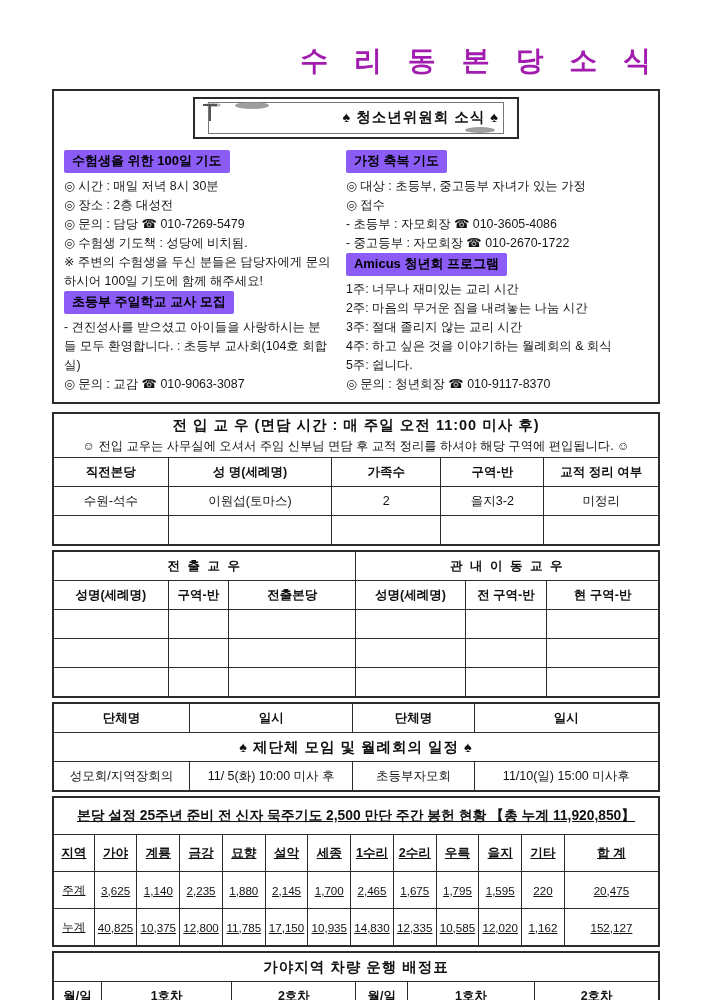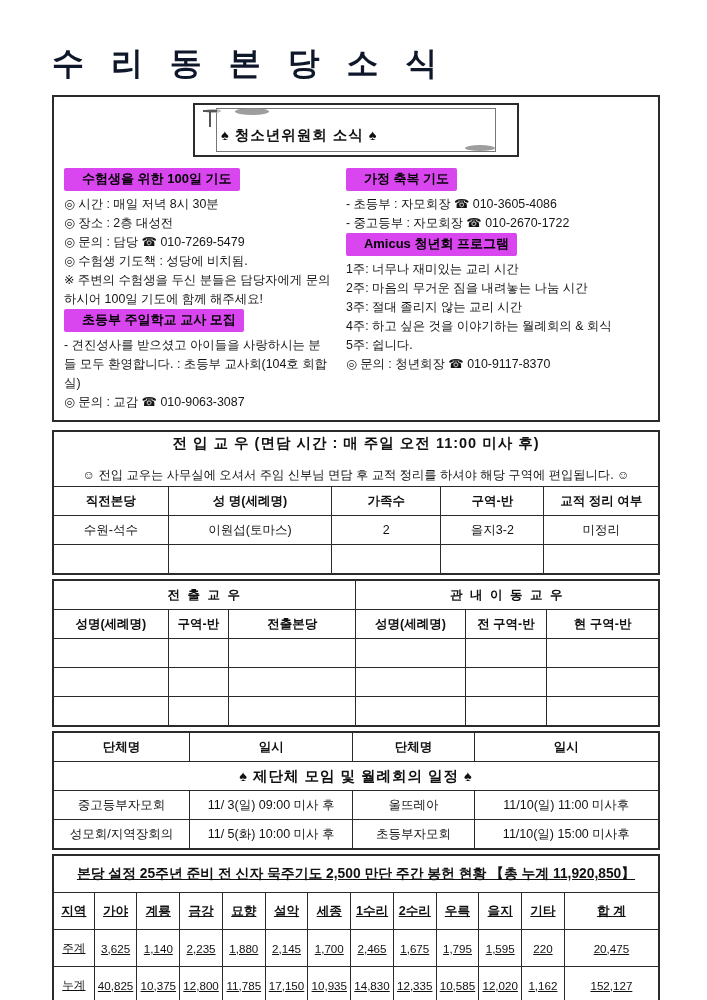--- a/index.html
+++ b/index.html
@@ -5,64 +5,64 @@
   html,body{margin:0;padding:0;background:#ffffff;}
   body{
     width:707px;height:1000px;
     font-family:"Liberation Sans","DejaVu Sans",sans-serif;
     color:#111;
     -webkit-font-smoothing:antialiased;
   }
   .page{padding:42px 47px 0 52px;}
 
   .main-title{
-    text-align:left;font-size:32px;font-weight:bold;
-    letter-spacing:9px;margin:0 0 9px 0;color:#0f172a;
+    text-align:right;font-size:28px;font-weight:bold;
+    letter-spacing:9px;margin:0 0 9px 0;color:#a21caf;
   }
 
   
   .box-a{border:2px solid #2b2b2b;padding:5px 10px 8px 10px;margin-bottom:8px;}
   .banner-outer{
     position:relative;width:322px;margin:1px auto 9px auto;
     border:2px solid #2b2b2b;background:#fff;
   }
   .banner-inner{
-    border:1px solid #777;margin:3px 21px;padding:17px 4px 6px 4px;
-    text-align:left;font-size:14.5px;font-weight:bold;letter-spacing:1px;
+    border:1px solid #777;margin:3px 13px;padding:5px 4px 6px 4px;
+    text-align:right;font-size:14.5px;font-weight:bold;letter-spacing:1px;
   }
   .smudge{position:absolute;background:#8d8d8d;border-radius:50%;opacity:.85;}
   .sm1{width:34px;height:7px;left:40px;top:3px;}
   .sm2{width:16px;height:4px;left:10px;top:4px;background:#aaa;}
   .sm3{width:30px;height:6px;right:22px;bottom:4px;}
   .tickmark{position:absolute;left:14px;top:6px;width:1.5px;height:16px;background:#555;}
   .tickbar{position:absolute;left:8px;top:5px;width:14px;height:1.5px;background:#555;}
 
   .cols{display:flex;gap:14px;}
   .col-left{width:47%;}
   .col-right{width:53%;}
   .chip{
-    display:inline-block;background:#d946ef;border-radius:2px;
-    font-size:13px;font-weight:bold;padding:2px 8px 3px 18px;margin:2px 0 4px 0;
+    display:inline-block;background:#8b5cf6;border-radius:2px;
+    font-size:13px;font-weight:bold;padding:2px 8px 3px 8px;margin:2px 0 4px 0;
     color:#000;
   }
   .chip.second{margin-top:0;}
   .txtline{font-size:12.4px;line-height:19px;color:#151515;}
 
   
   table.sec{
     width:100%;border-collapse:collapse;table-layout:fixed;
     border:2px solid #2b2b2b;margin-bottom:4px;
   }
   table.sec td{
     border:1px solid #2b2b2b;font-size:12.5px;text-align:center;
     padding:2px 4px;height:24px;overflow:hidden;white-space:nowrap;
   }
   td.title-cell{padding:3px 2px;white-space:normal;}
   .sec-title{font-size:14.5px;font-weight:bold;letter-spacing:1px;}
-  .sec-subtitle{font-size:12.3px;margin-top:14px;}
+  .sec-subtitle{font-size:12.3px;margin-top:3px;}
   td.hdr{font-weight:bold;font-size:13px;}
   td.group-hdr{font-weight:bold;font-size:14px;letter-spacing:2px;height:26px;}
   td.left-al{text-align:left;padding-left:8px;}
   td.empty-cell{height:25px;}
   table.rosary td{font-size:11.6px;padding:6px 1px;text-decoration:underline;}
   table.rosary td.hdr{font-size:12.6px;}
   table.rosary td.title-cell .sec-title{font-size:13.8px;letter-spacing:0;}
 </style>
 </head>
 <body>
@@ -89,20 +89,22 @@
         <div class="txtline">◎ 문의 : 담당 ☎ 010-7269-5479</div>
         <div class="txtline">◎ 수험생 기도책 : 성당에 비치됨.</div>
         <div class="txtline">※ 주변의 수험생을 두신 분들은 담당자에게 문의하시어 100일 기도에 함께 해주세요!</div>
         <div class="chip second">초등부 주일학교 교사 모집</div>
         <div class="txtline">- 견진성사를 받으셨고 아이들을 사랑하시는 분들 모두 환영합니다. : 초등부 교사회(104호 회합실)</div>
         <div class="txtline">◎ 문의 : 교감 ☎ 010-9063-3087</div>
       </div>
 
       <div class="col-right">
         <div class="chip">가정 축복 기도</div>
+        <div class="txtline">◎ 대상 : 초등부, 중고등부 자녀가 있는 가정</div>
+        <div class="txtline">◎ 접수</div>
         <div class="txtline">- 초등부 : 자모회장 ☎ 010-3605-4086</div>
         <div class="txtline">- 중고등부 : 자모회장 ☎ 010-2670-1722</div>
         <div class="chip second">Amicus 청년회 프로그램</div>
         <div class="txtline">1주: 너무나 재미있는 교리 시간</div>
         <div class="txtline">2주: 마음의 무거운 짐을 내려놓는 나눔 시간</div>
         <div class="txtline">3주: 절대 졸리지 않는 교리 시간</div>
         <div class="txtline">4주: 하고 싶은 것을 이야기하는 월례회의 &amp; 회식</div>
         <div class="txtline">5주: 쉽니다.</div>
         <div class="txtline">◎ 문의 : 청년회장 ☎ 010-9117-8370</div>
       </div>
@@ -209,26 +211,20 @@
       <td class="hdr">단체명</td>
       <td class="hdr">일시</td>
       <td class="hdr">단체명</td>
       <td class="hdr">일시</td>
     </tr>
     <tr>
           <td class="title-cell" colspan="4">
       <div class="sec-title">♠ 제단체 모임 및 월례회의 일정 ♠</div>
     </td>
         </tr>
-    <tr>
-      <td class="left-al">중고등부자모회</td>
-      <td class="left-al">11/ 3(일) 09:00 미사 후</td>
-      <td class="left-al">울뜨레아</td>
-      <td class="left-al">11/10(일) 11:00 미사후</td>
-    </tr>
     <tr>
       <td class="left-al">성모회/지역장회의</td>
       <td class="left-al">11/ 5(화) 10:00 미사 후</td>
       <td class="left-al">초등부자모회</td>
       <td class="left-al">11/10(일) 15:00 미사후</td>
     </tr>
   </tbody>
     </table>
 
   <table class="sec rosary">

